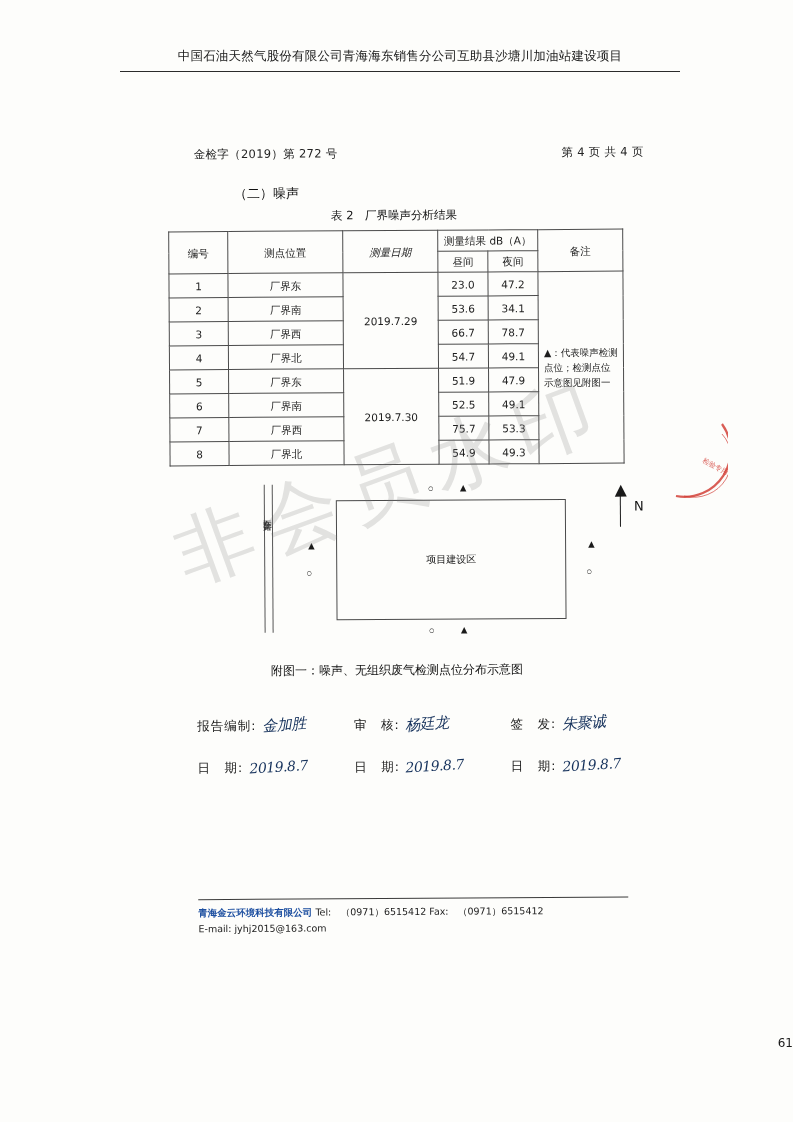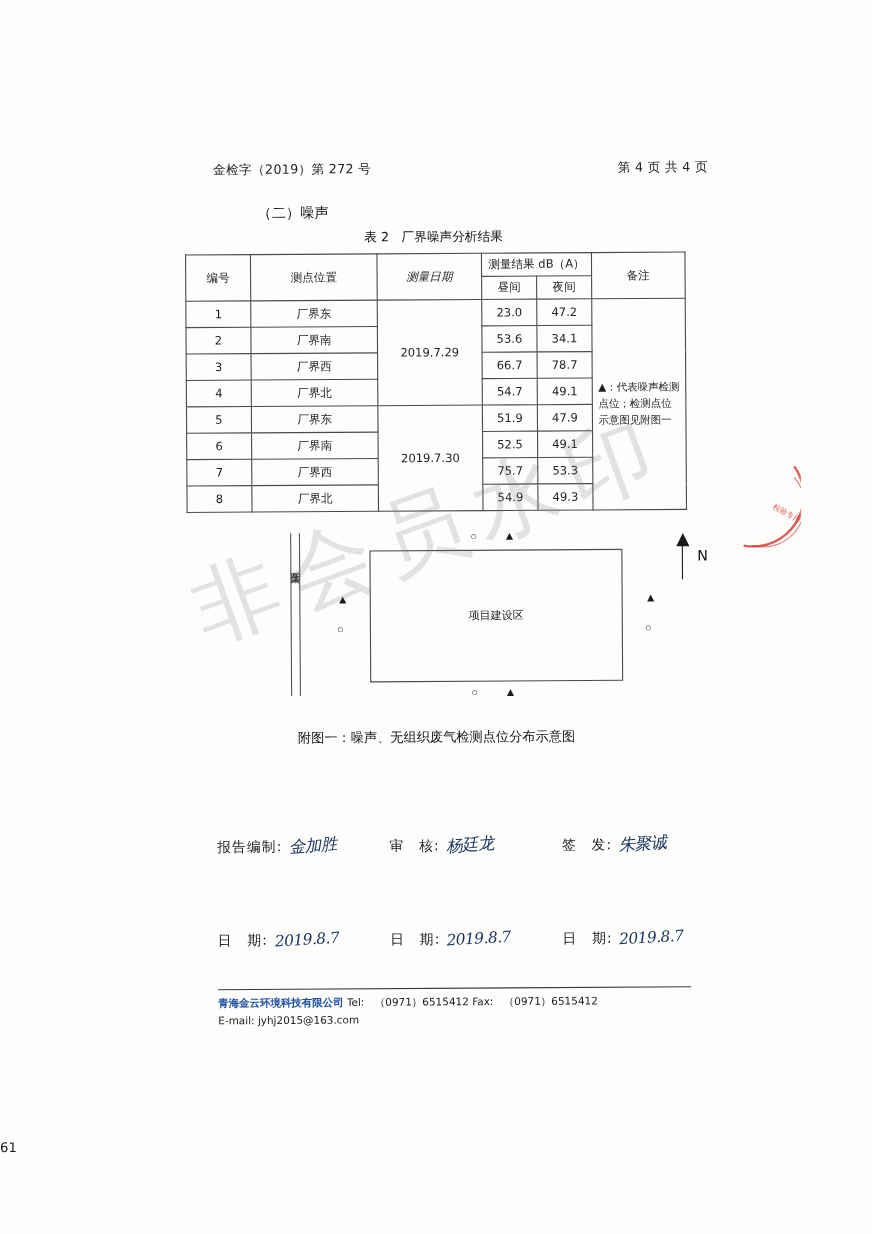--- a/index.html
+++ b/index.html
@@ -220,21 +220,20 @@
     color: #1a1a1a;
   }
   .sig-row {
     display: flex;
     margin-bottom: 24px;
   }
   .sig-cell {
     display: flex;
     align-items: baseline;
     width: 160px;
-    margin-top: 44px;
   }
   .sig-cell .lab { white-space: nowrap; letter-spacing: 1px; }
   .hand {
     font-family: "DejaVu Serif", serif;
     font-style: italic;
     font-size: 15px;
     color: #16325c;
     margin-left: 6px;
     transform: rotate(-4deg);
     display: inline-block;
@@ -261,21 +260,21 @@
     line-height: 1.7;
   }
   .footer .co { color: #1d4fa0; font-weight: bold; }
   .footer .mail { color: #1a1a1a; }
 
   .page-num {
     position: absolute;
     bottom: 72px;
     left: 0;
     width: 793px;
-    text-align: left;
+    text-align: right;
     font-family: "DejaVu Sans", sans-serif;
     font-size: 12px;
     color: #1a1a1a;
   }
 
   
   .watermark {
     position: absolute;
     top: 430px;
     left: 130px;
@@ -298,20 +297,24 @@
     width: 56px;
     height: 80px;
     pointer-events: none;
   }
 </style>
 </head>
 <body>
 
 <div class="page">
 
+  <div class="page-header">
+    <div class="htext">中国石油天然气股份有限公司青海海东销售分公司互助县沙塘川加油站建设项目</div>
+    <div class="hrule"></div>
+  </div>
 
   <div class="scan">
 
     <div class="doc-no-row">
       <span>金检字（2019）第 272 号</span>
       <span>第 4 页 共 4 页</span>
     </div>
 
     <div class="sec-title">（二）噪声</div>
 

